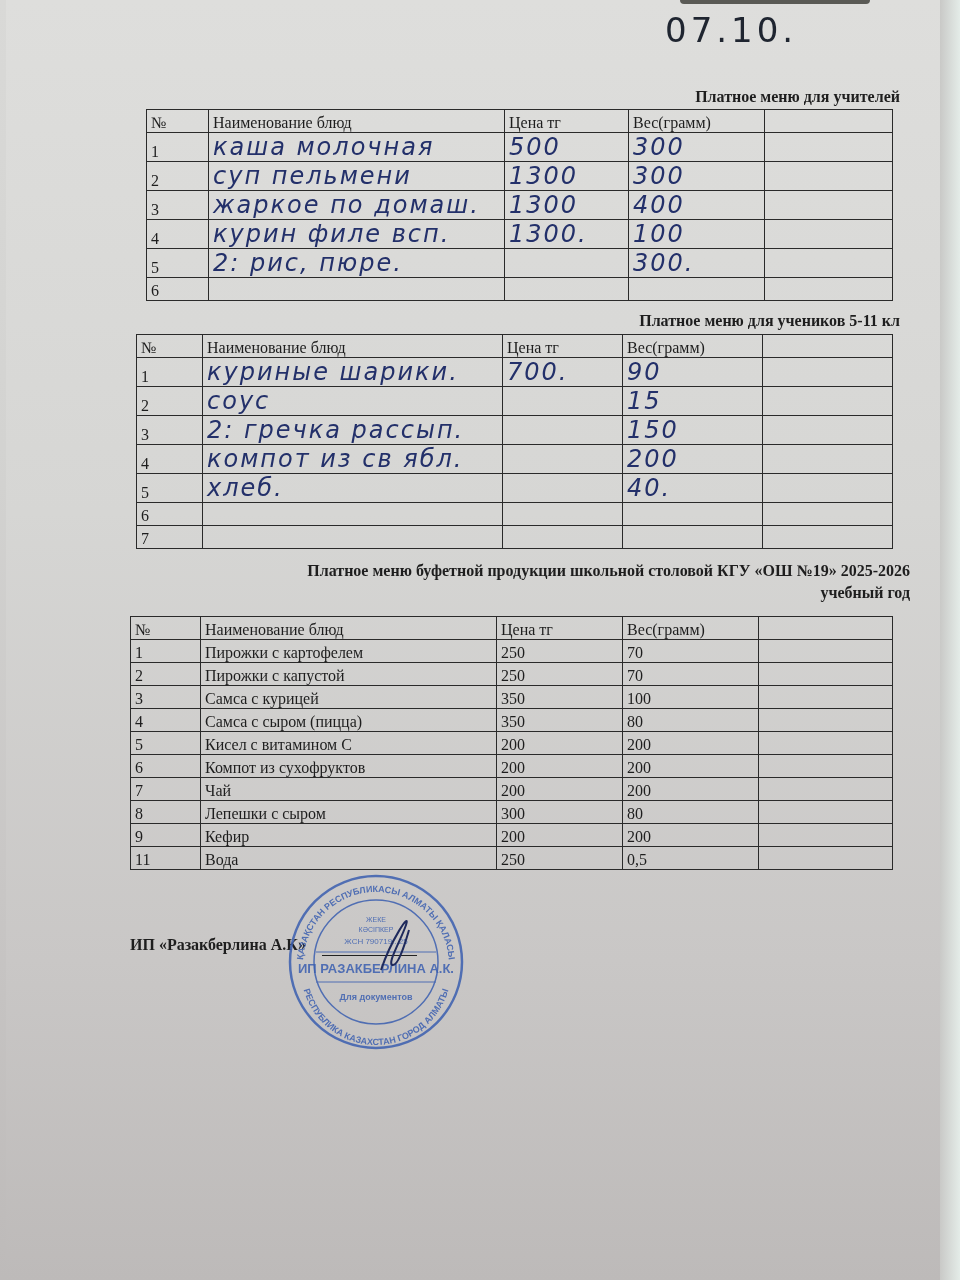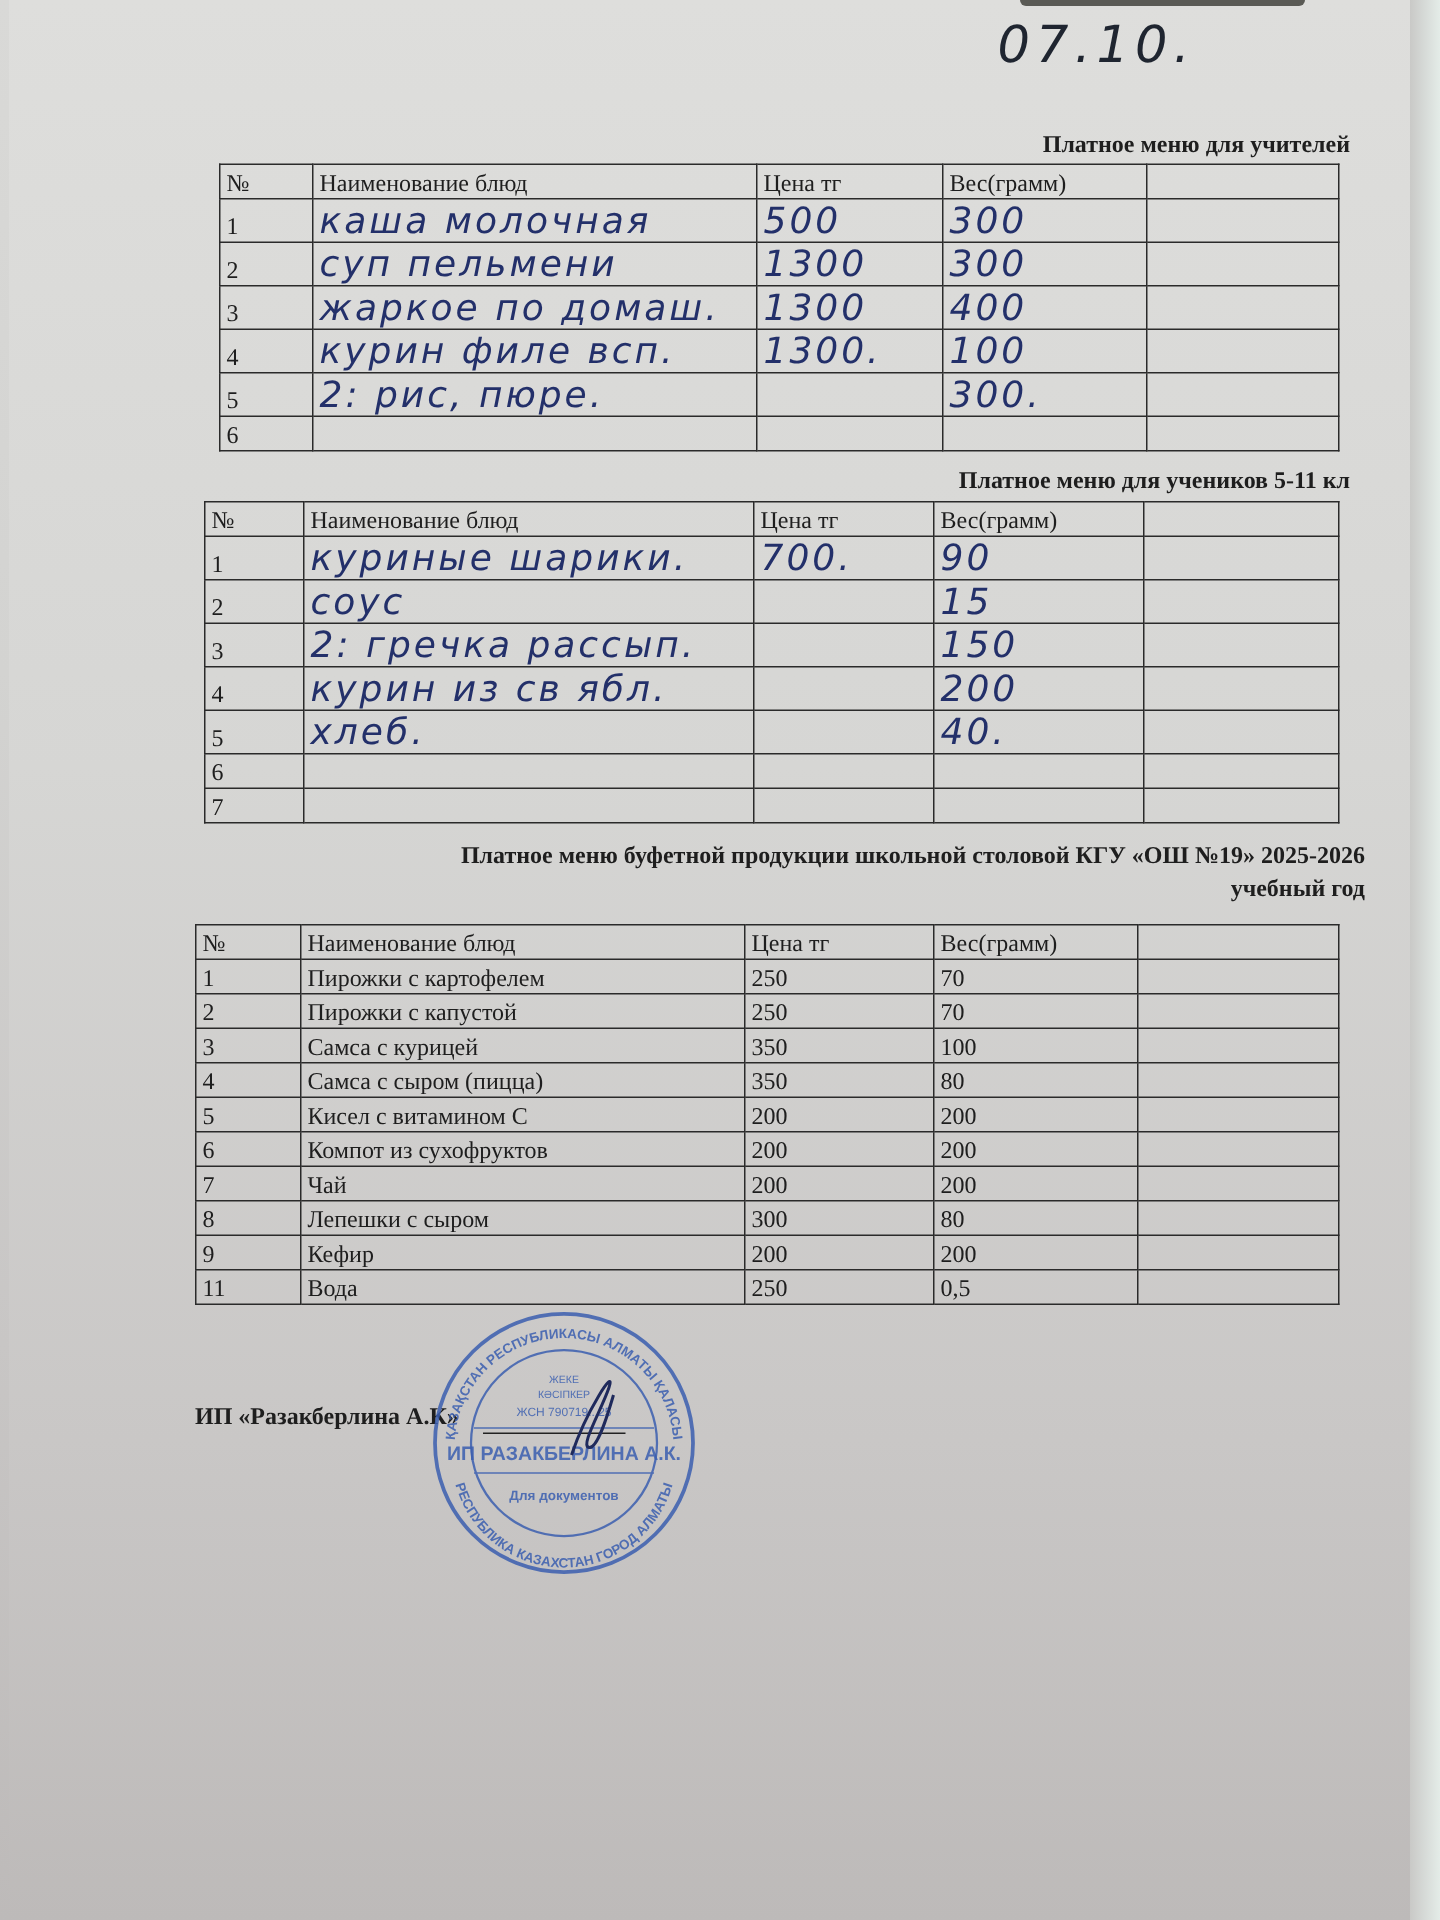--- a/index.html
+++ b/index.html
@@ -15,21 +15,21 @@
   .right-edge {
     position: absolute; right: 0; top: 0; width: 20px; height: 1280px;
     background: linear-gradient(90deg, #c9c9c7, #e4ece8);
   }
   .top-shadow {
     position: absolute; left: 680px; top: 0; width: 190px; height: 4px;
     background: #5a5a55; border-radius: 0 0 8px 8px;
   }
   .date {
     position: absolute; left: 665px; top: 10px;
-    font-family: "DejaVu Sans", sans-serif; font-style: italic;
+    font-family: "DejaVu Sans", sans-serif; 
     font-size: 34px; color: #1f2530; letter-spacing: 4px;
   }
   .title {
     position: absolute; font-weight: bold; font-size: 16px; text-align: right;
   }
   table {
     position: absolute; border-collapse: collapse; table-layout: fixed;
     font-size: 16px;
   }
   td, th {
@@ -155,21 +155,21 @@
       </tr>
   <tr>
         <td>3</td>
         <td class="hw">2: гречка рассып.</td>
         <td class="hw"></td>
         <td class="hw">150</td>
         <td></td>
       </tr>
   <tr>
         <td>4</td>
-        <td class="hw">курин из св ябл.</td>
+        <td class="hw">компот из св ябл.</td>
         <td class="hw"></td>
         <td class="hw">200</td>
         <td></td>
       </tr>
   <tr>
         <td>5</td>
         <td class="hw">хлеб.</td>
         <td class="hw"></td>
         <td class="hw">40.</td>
         <td></td>

